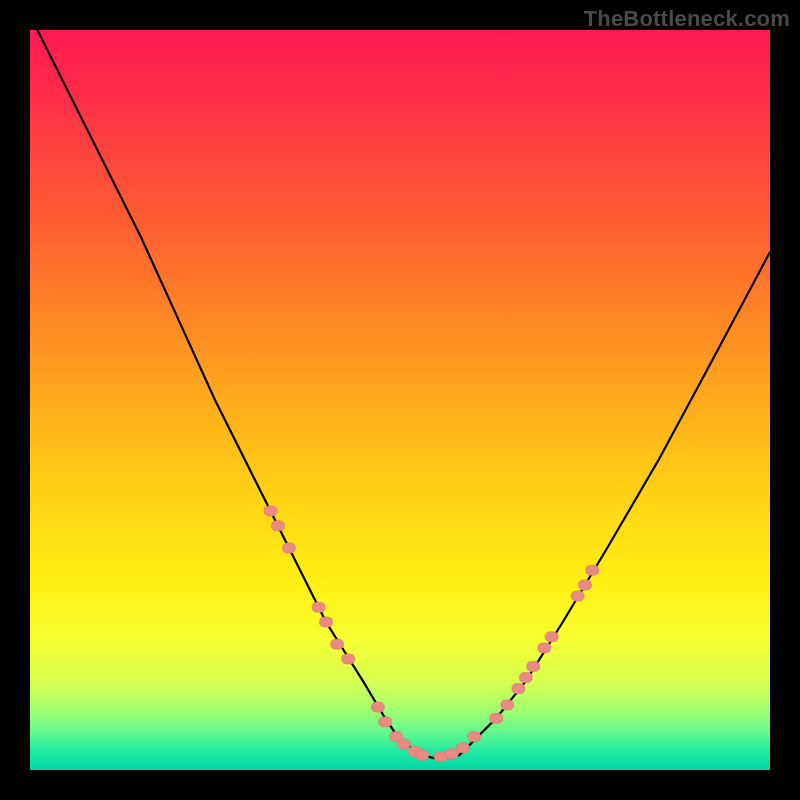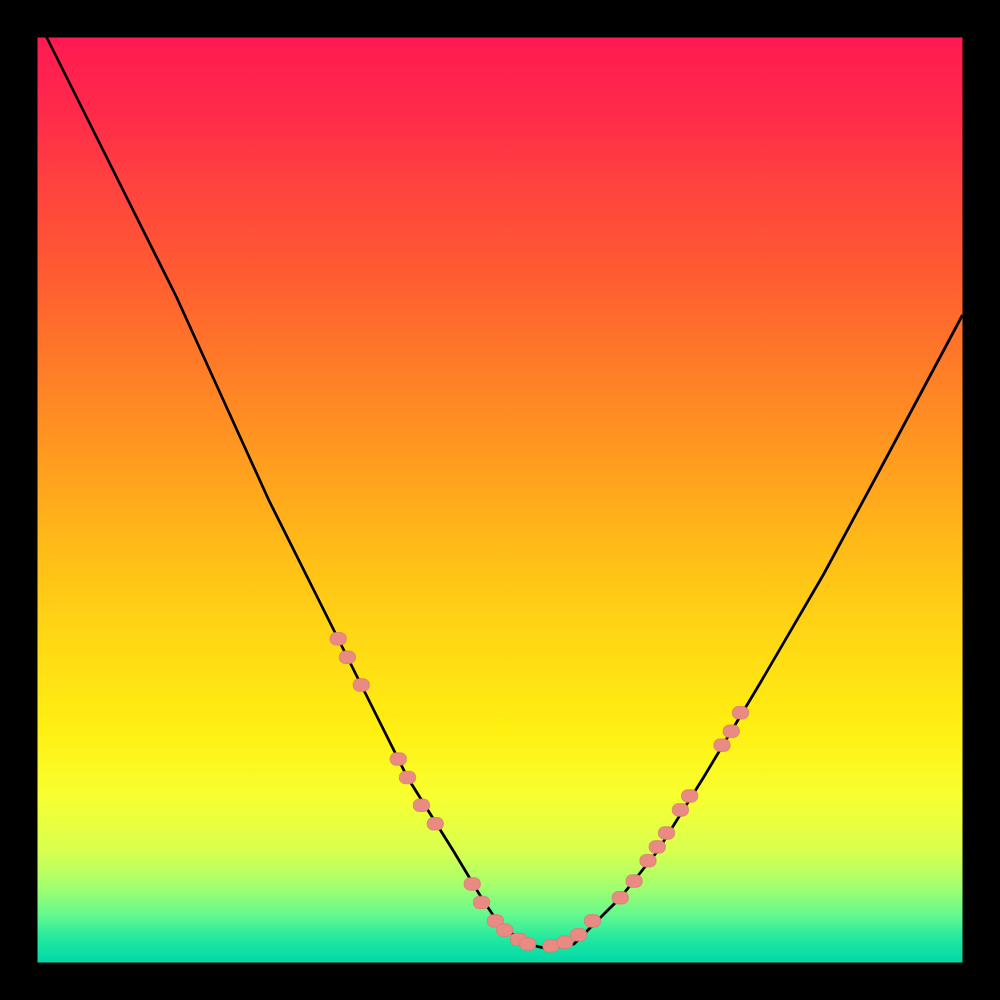--- a/index.html
+++ b/index.html
@@ -93,13 +93,14 @@
         <rect x="489.30" y="642.50" width="13" height="10" rx="4.5" ry="4.5" fill="#e98b82" stroke="#d87a72" stroke-width="0.6"></rect>
         <rect x="496.70" y="631.40" width="13" height="10" rx="4.5" ry="4.5" fill="#e98b82" stroke="#d87a72" stroke-width="0.6"></rect>
         <rect x="507.80" y="612.90" width="13" height="10" rx="4.5" ry="4.5" fill="#e98b82" stroke="#d87a72" stroke-width="0.6"></rect>
         <rect x="515.20" y="601.80" width="13" height="10" rx="4.5" ry="4.5" fill="#e98b82" stroke="#d87a72" stroke-width="0.6"></rect>
         <rect x="541.10" y="561.10" width="13" height="10" rx="4.5" ry="4.5" fill="#e98b82" stroke="#d87a72" stroke-width="0.6"></rect>
         <rect x="548.50" y="550.00" width="13" height="10" rx="4.5" ry="4.5" fill="#e98b82" stroke="#d87a72" stroke-width="0.6"></rect>
         <rect x="555.90" y="535.20" width="13" height="10" rx="4.5" ry="4.5" fill="#e98b82" stroke="#d87a72" stroke-width="0.6"></rect>
       </g>
   </svg>
 
+  <div class="watermark">TheBottleneck.com</div>
 </div>
 
 </body></html>

